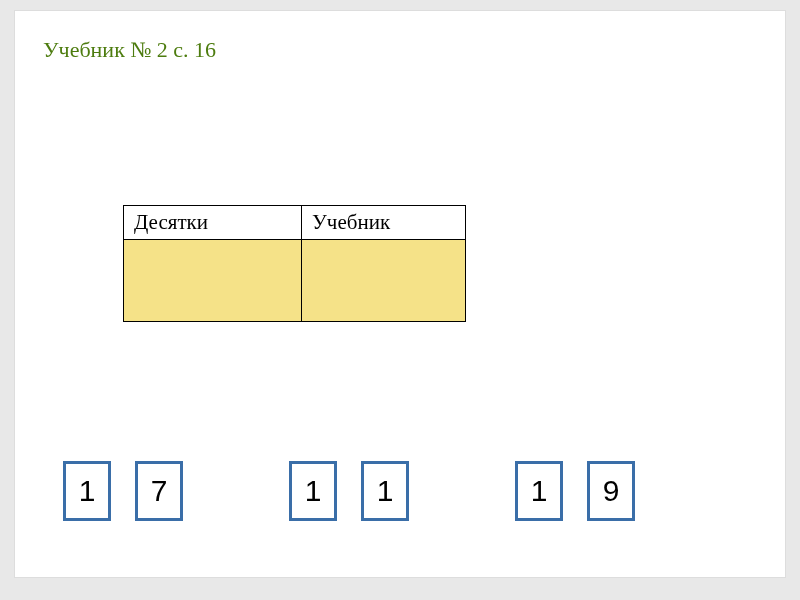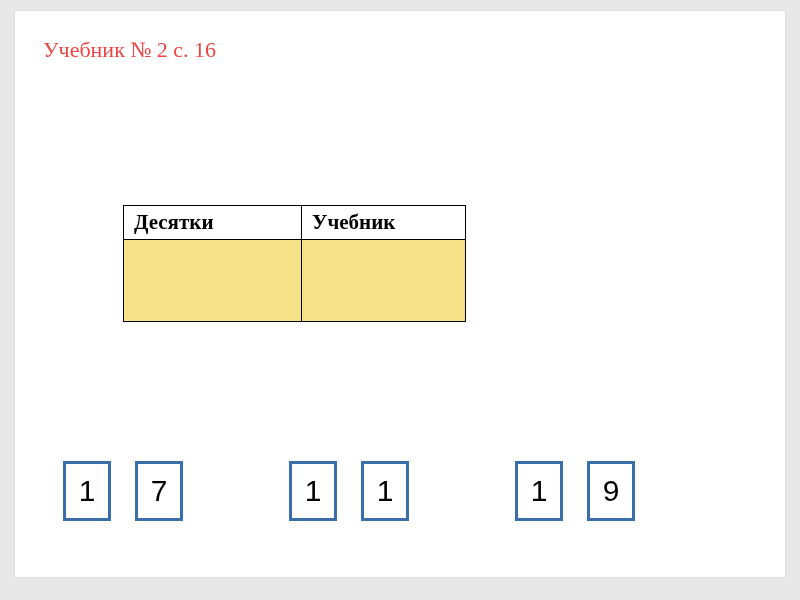--- a/index.html
+++ b/index.html
@@ -19,34 +19,34 @@
       width: 100%;
       height: 568px;
       position: relative;
       border: 1px solid #ddd;
     }
     .reference {
       position: absolute;
       top: 26px;
       left: 28px;
       font-size: 22px;
-      color: #ef4444;
+      color: #4d7c0f;
       font-family: Georgia, 'Times New Roman', serif;
     }
     .place-table {
       position: absolute;
       top: 194px;
       left: 108px;
       border-collapse: collapse;
     }
     .place-table th,
     .place-table td {
       border: 1px solid #000;
       font-family: Georgia, 'Times New Roman', serif;
-      font-weight: bold;
+      font-weight: normal;
       font-size: 21px;
       color: #000;
       text-align: left;
       padding: 4px 10px;
     }
     .place-table th {
       background: #fff;
       height: 34px;
     }
     .place-table td {

